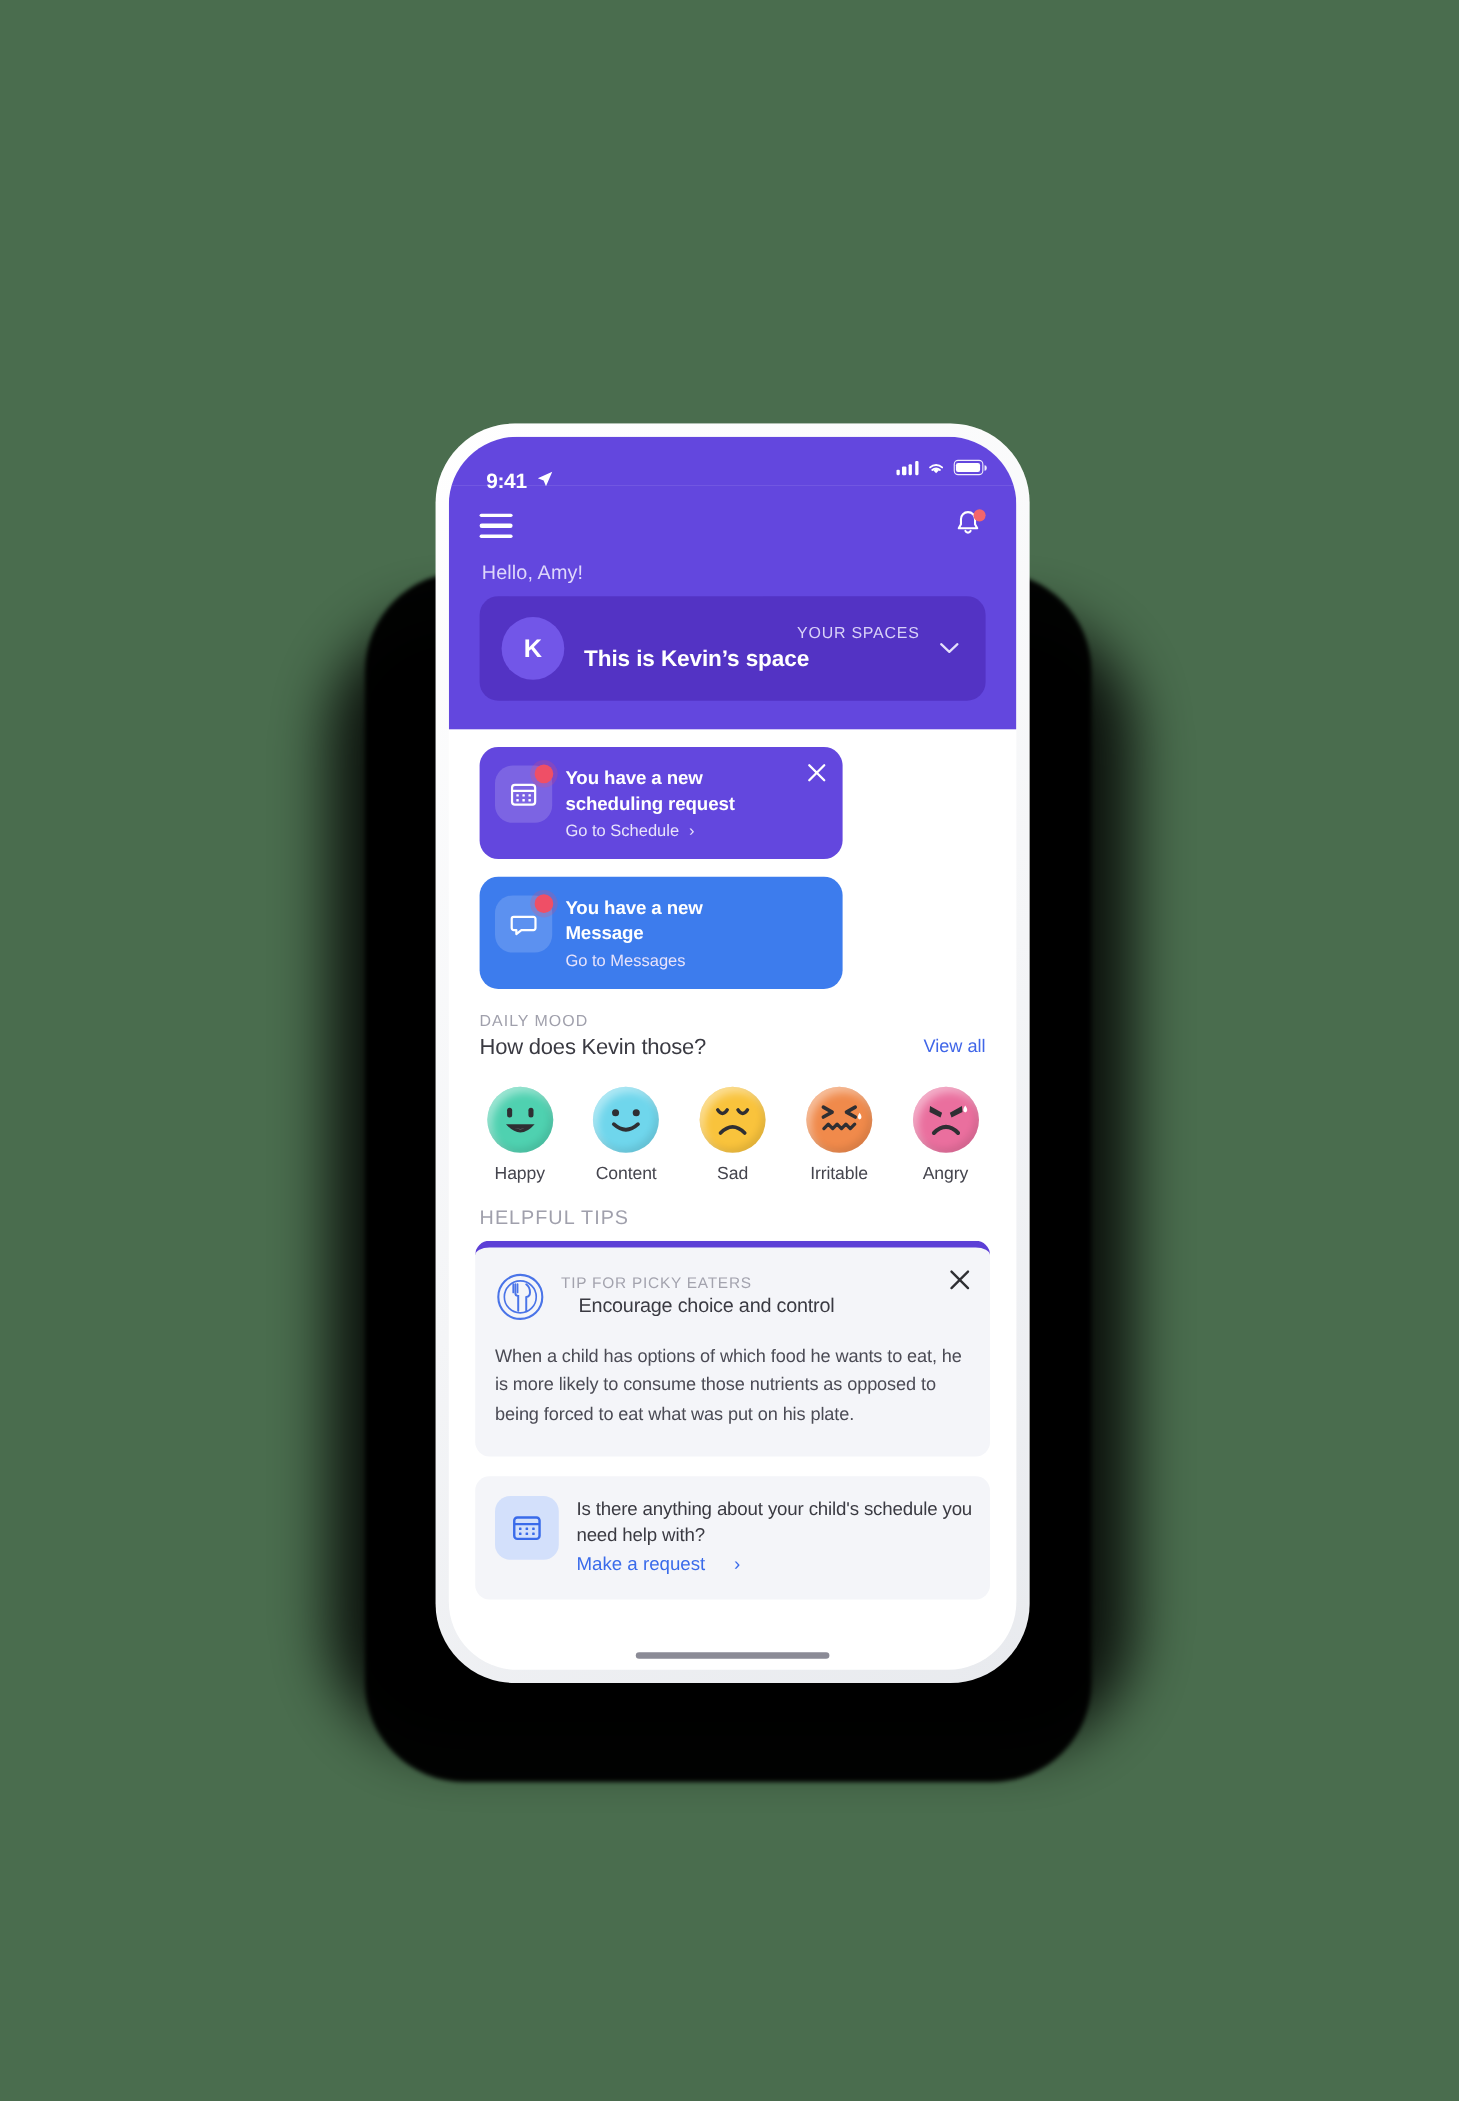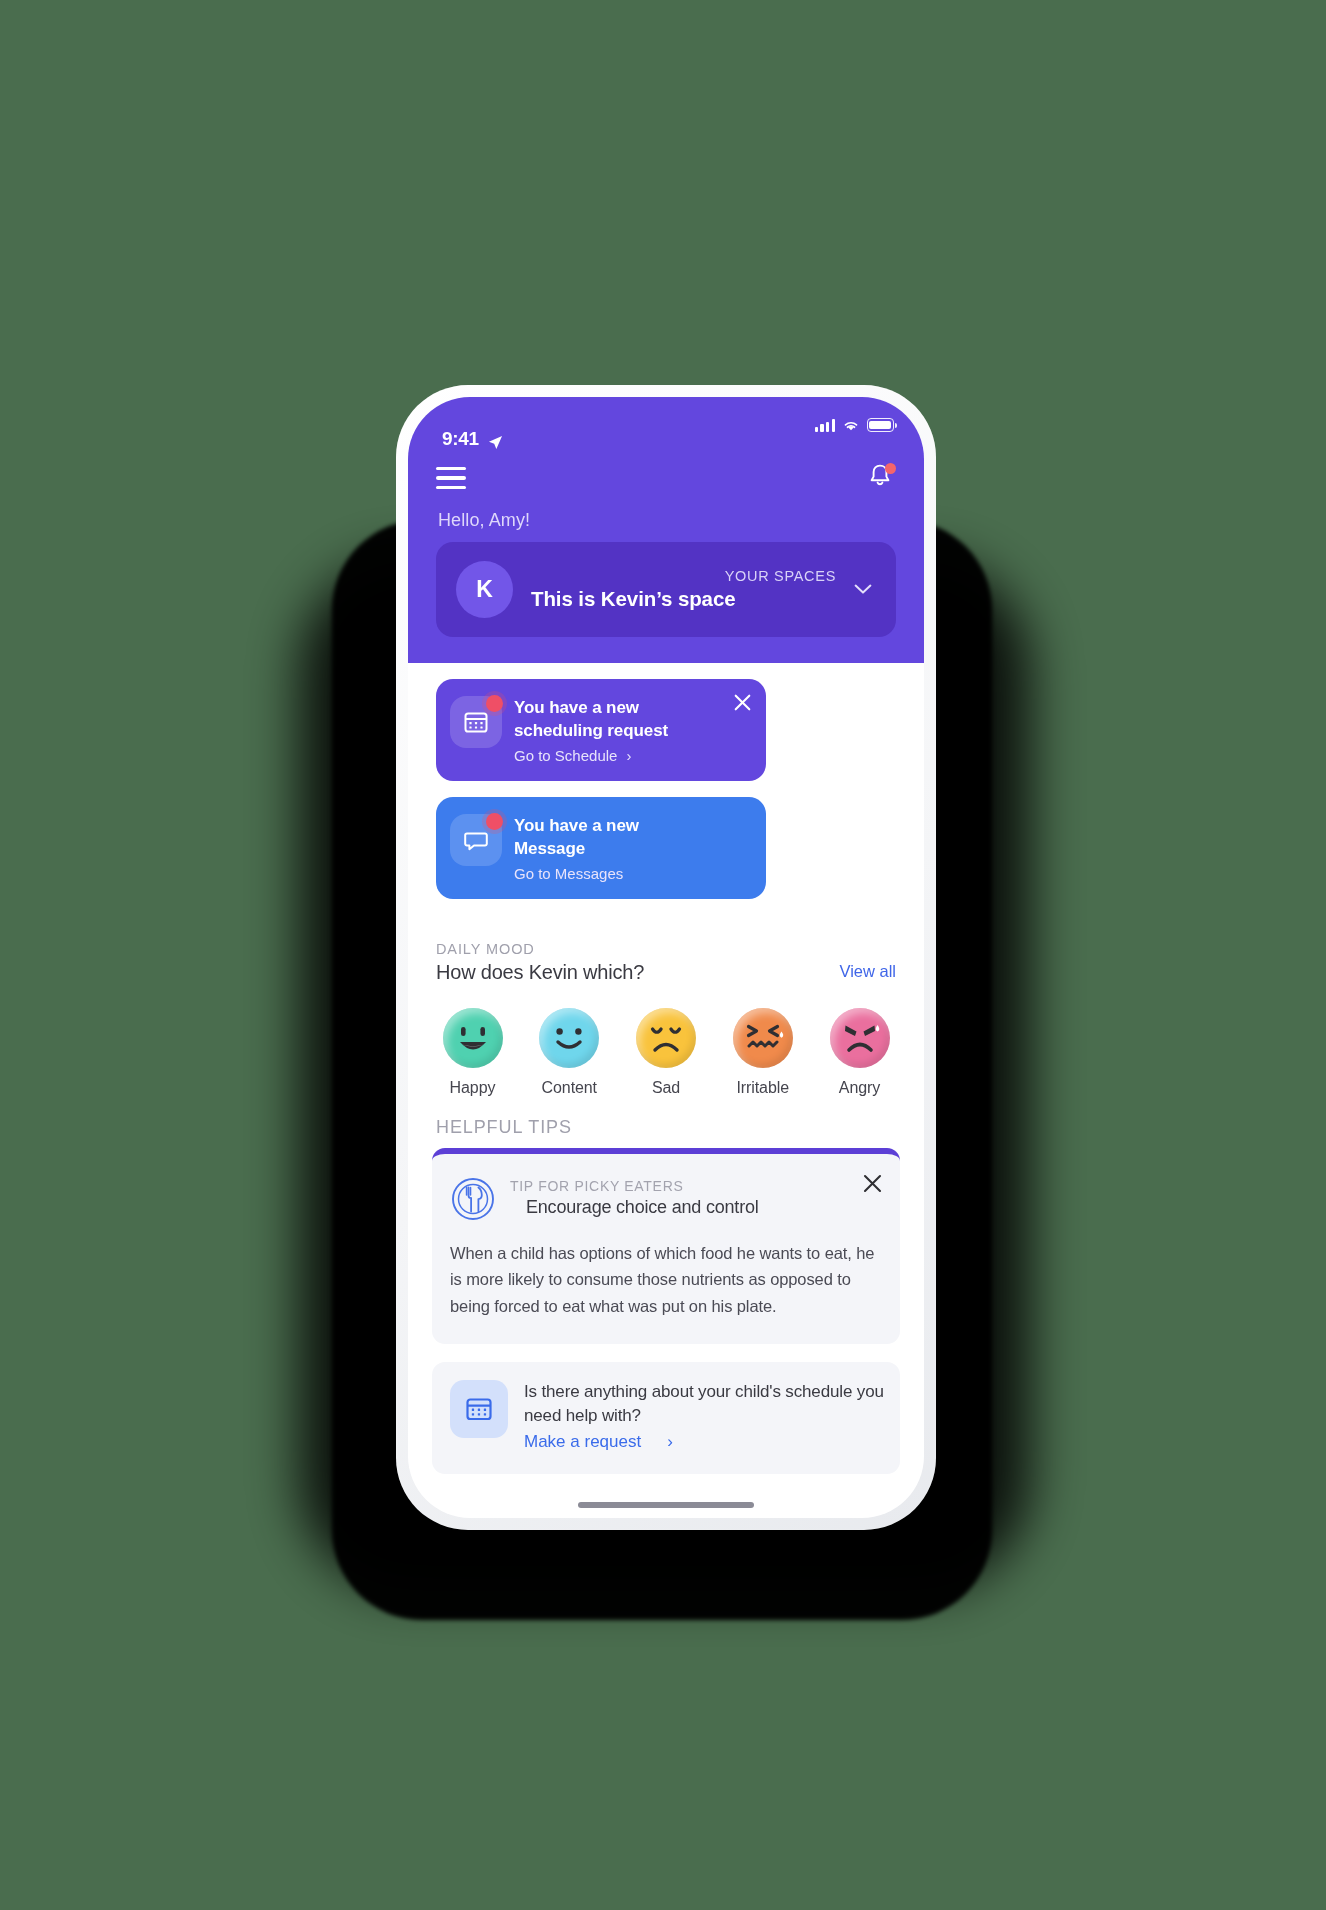--- a/index.html
+++ b/index.html
@@ -66,21 +66,21 @@
   
   .status-bar {
     height: 44px;
     background: #6347de;
     display: flex;
     align-items: center;
     justify-content: space-between;
     padding: 12px 30px 0 34px;
     color: #ffffff;
   }
-  .status-left { display: flex; align-items: flex-end; gap: 9px; margin-top: 28px; }
+  .status-left { display: flex; align-items: flex-start; gap: 9px; margin-top: 28px; }
   .status-time { font-size: 19px; font-weight: bold; letter-spacing: -0.3px; }
   .loc-arrow { width: 15px; height: 15px; display: block; }
   .status-right { display: flex; align-items: center; gap: 7px; }
   .signal { display: flex; align-items: flex-end; gap: 2.2px; height: 13px; }
   .signal i { display: block; width: 3.4px; background: #fff; border-radius: 1px; }
   .signal i:nth-child(1) { height: 5px; }
   .signal i:nth-child(2) { height: 7.5px; }
   .signal i:nth-child(3) { height: 10px; }
   .signal i:nth-child(4) { height: 13px; }
   .wifi { width: 18px; height: 14px; }
@@ -214,21 +214,20 @@
     width: 17px; height: 17px; cursor: pointer;
   }
 
   
   .section {
     padding: 0 28px;
   }
   .mood-head {
     display: flex; align-items: flex-end; justify-content: space-between;
     padding-top: 22px;
-    margin-top: 20px;
   }
   .sect-kicker {
     color: #a0a0ac; font-size: 14.5px; letter-spacing: 0.9px;
     margin-bottom: 4px;
   }
   .sect-title { color: #3a3a42; font-size: 20px; letter-spacing: -0.2px; }
   .view-all {
     color: #4066e8; font-size: 16.5px; padding-bottom: 3px; cursor: pointer;
   }
 
@@ -427,21 +426,21 @@
           </div>
         </div>
 
       </div>
     </div>
 
     <div class="section">
       <div class="mood-head">
         <div>
           <div class="sect-kicker">DAILY MOOD</div>
-          <div class="sect-title">How does Kevin which?</div>
+          <div class="sect-title">How does Kevin those?</div>
         </div>
         <div class="view-all">View all</div>
       </div>
 
       <div class="mood-row">
 
         <div class="mood-item">
           <div class="mood-face" style="background:#4fd1b0">
             <svg viewBox="0 0 60 60" style="position:absolute;inset:0">
               <rect x="18" y="19" width="4.6" height="9" rx="2.3" fill="#2f2f33"></rect>

